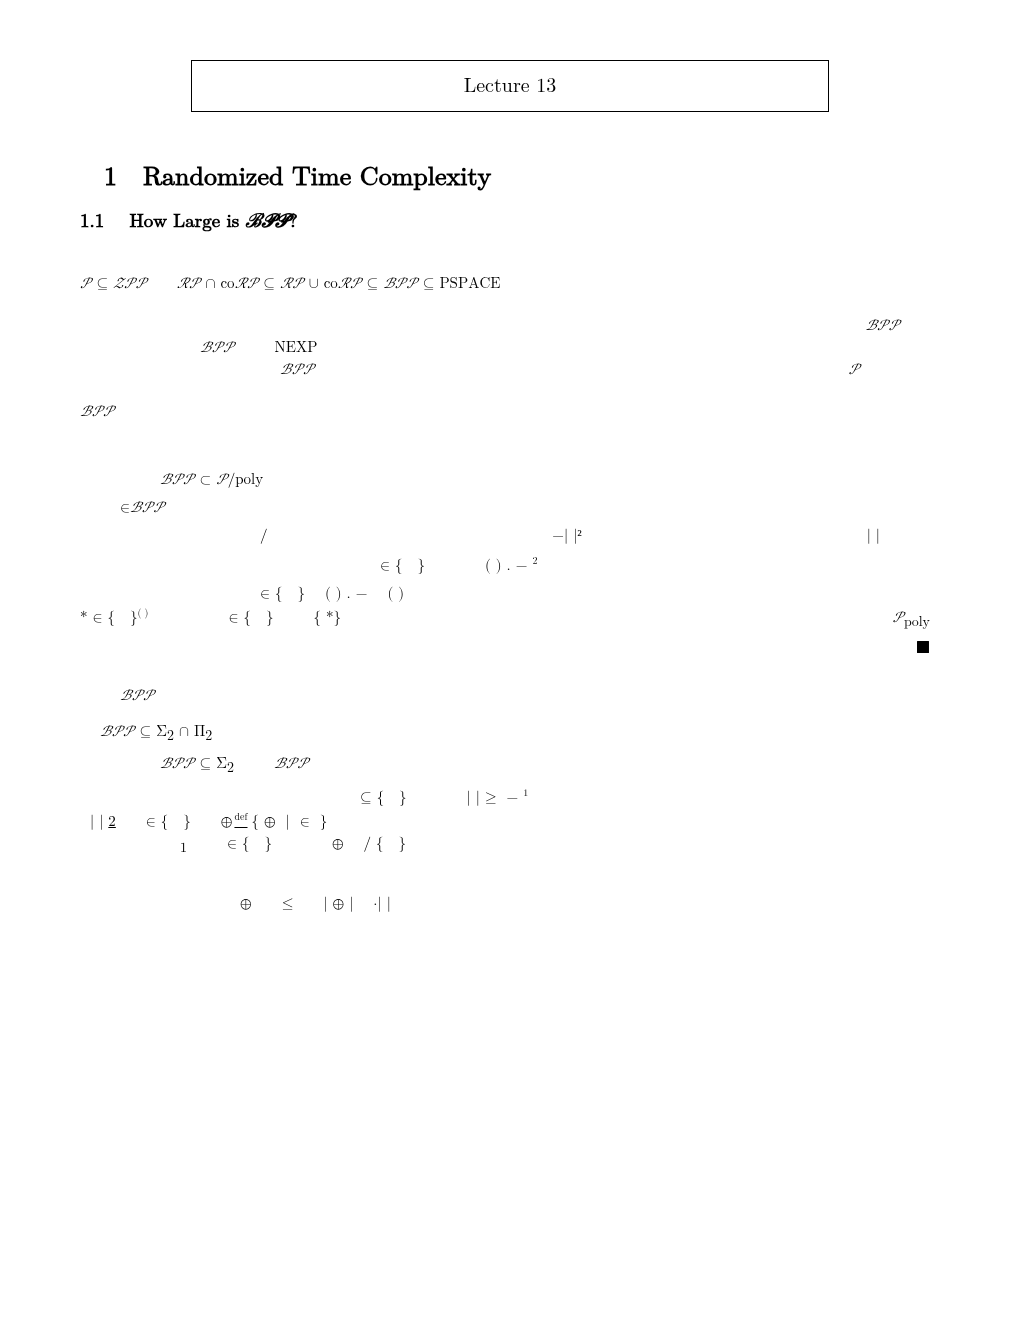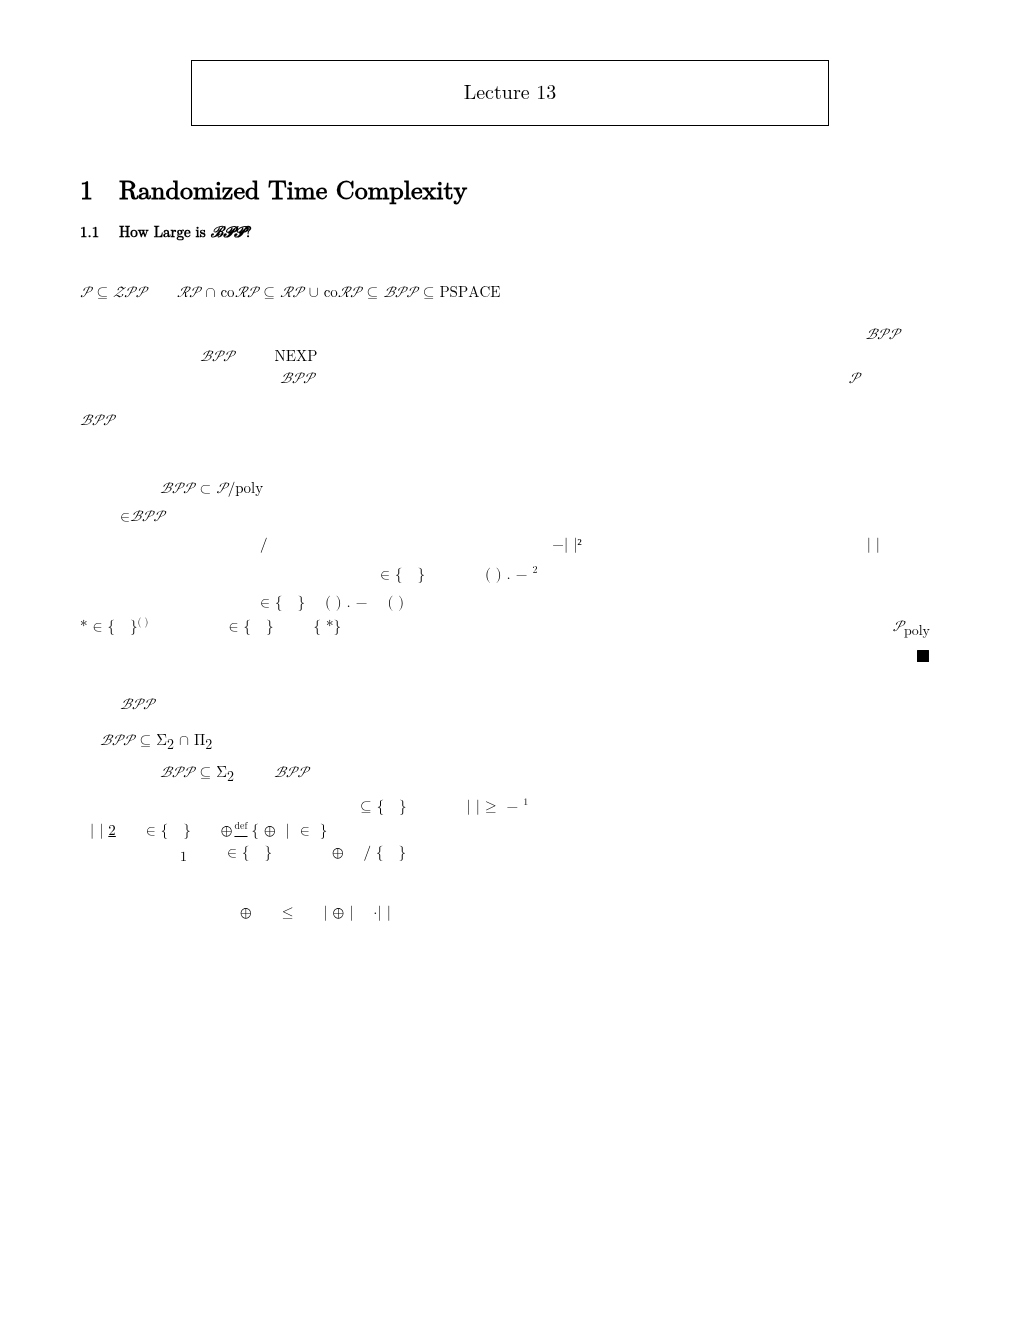--- a/index.html
+++ b/index.html
@@ -9,35 +9,36 @@
       font-size: 16px;
       color: #000;
       width: 1020px;
       min-height: 1320px;
       padding: 60px 80px;
     }
 
     .lecture-box {
       border: 1px solid #000;
       text-align: center;
-      padding: 20px 40px;
+      padding: 13px 40px;
       margin: 0 auto 50px auto;
       width: 638px;
       font-size: 20px;
     }
 
     .section-title {
       font-size: 26px;
       font-weight: bold;
       margin-bottom: 14px;
       margin-top: 10px;
+      margin-left: 24px;
     }
 
     .subsection-title {
-      font-size: 15px;
+      font-size: 19px;
       font-weight: bold;
       margin-bottom: 36px;
     }
 
     .math-italic { font-style: italic; font-family: 'Computer Modern', Georgia, serif; }
 
     .content-block {
       margin: 0 auto;
       max-width: 860px;
     }

